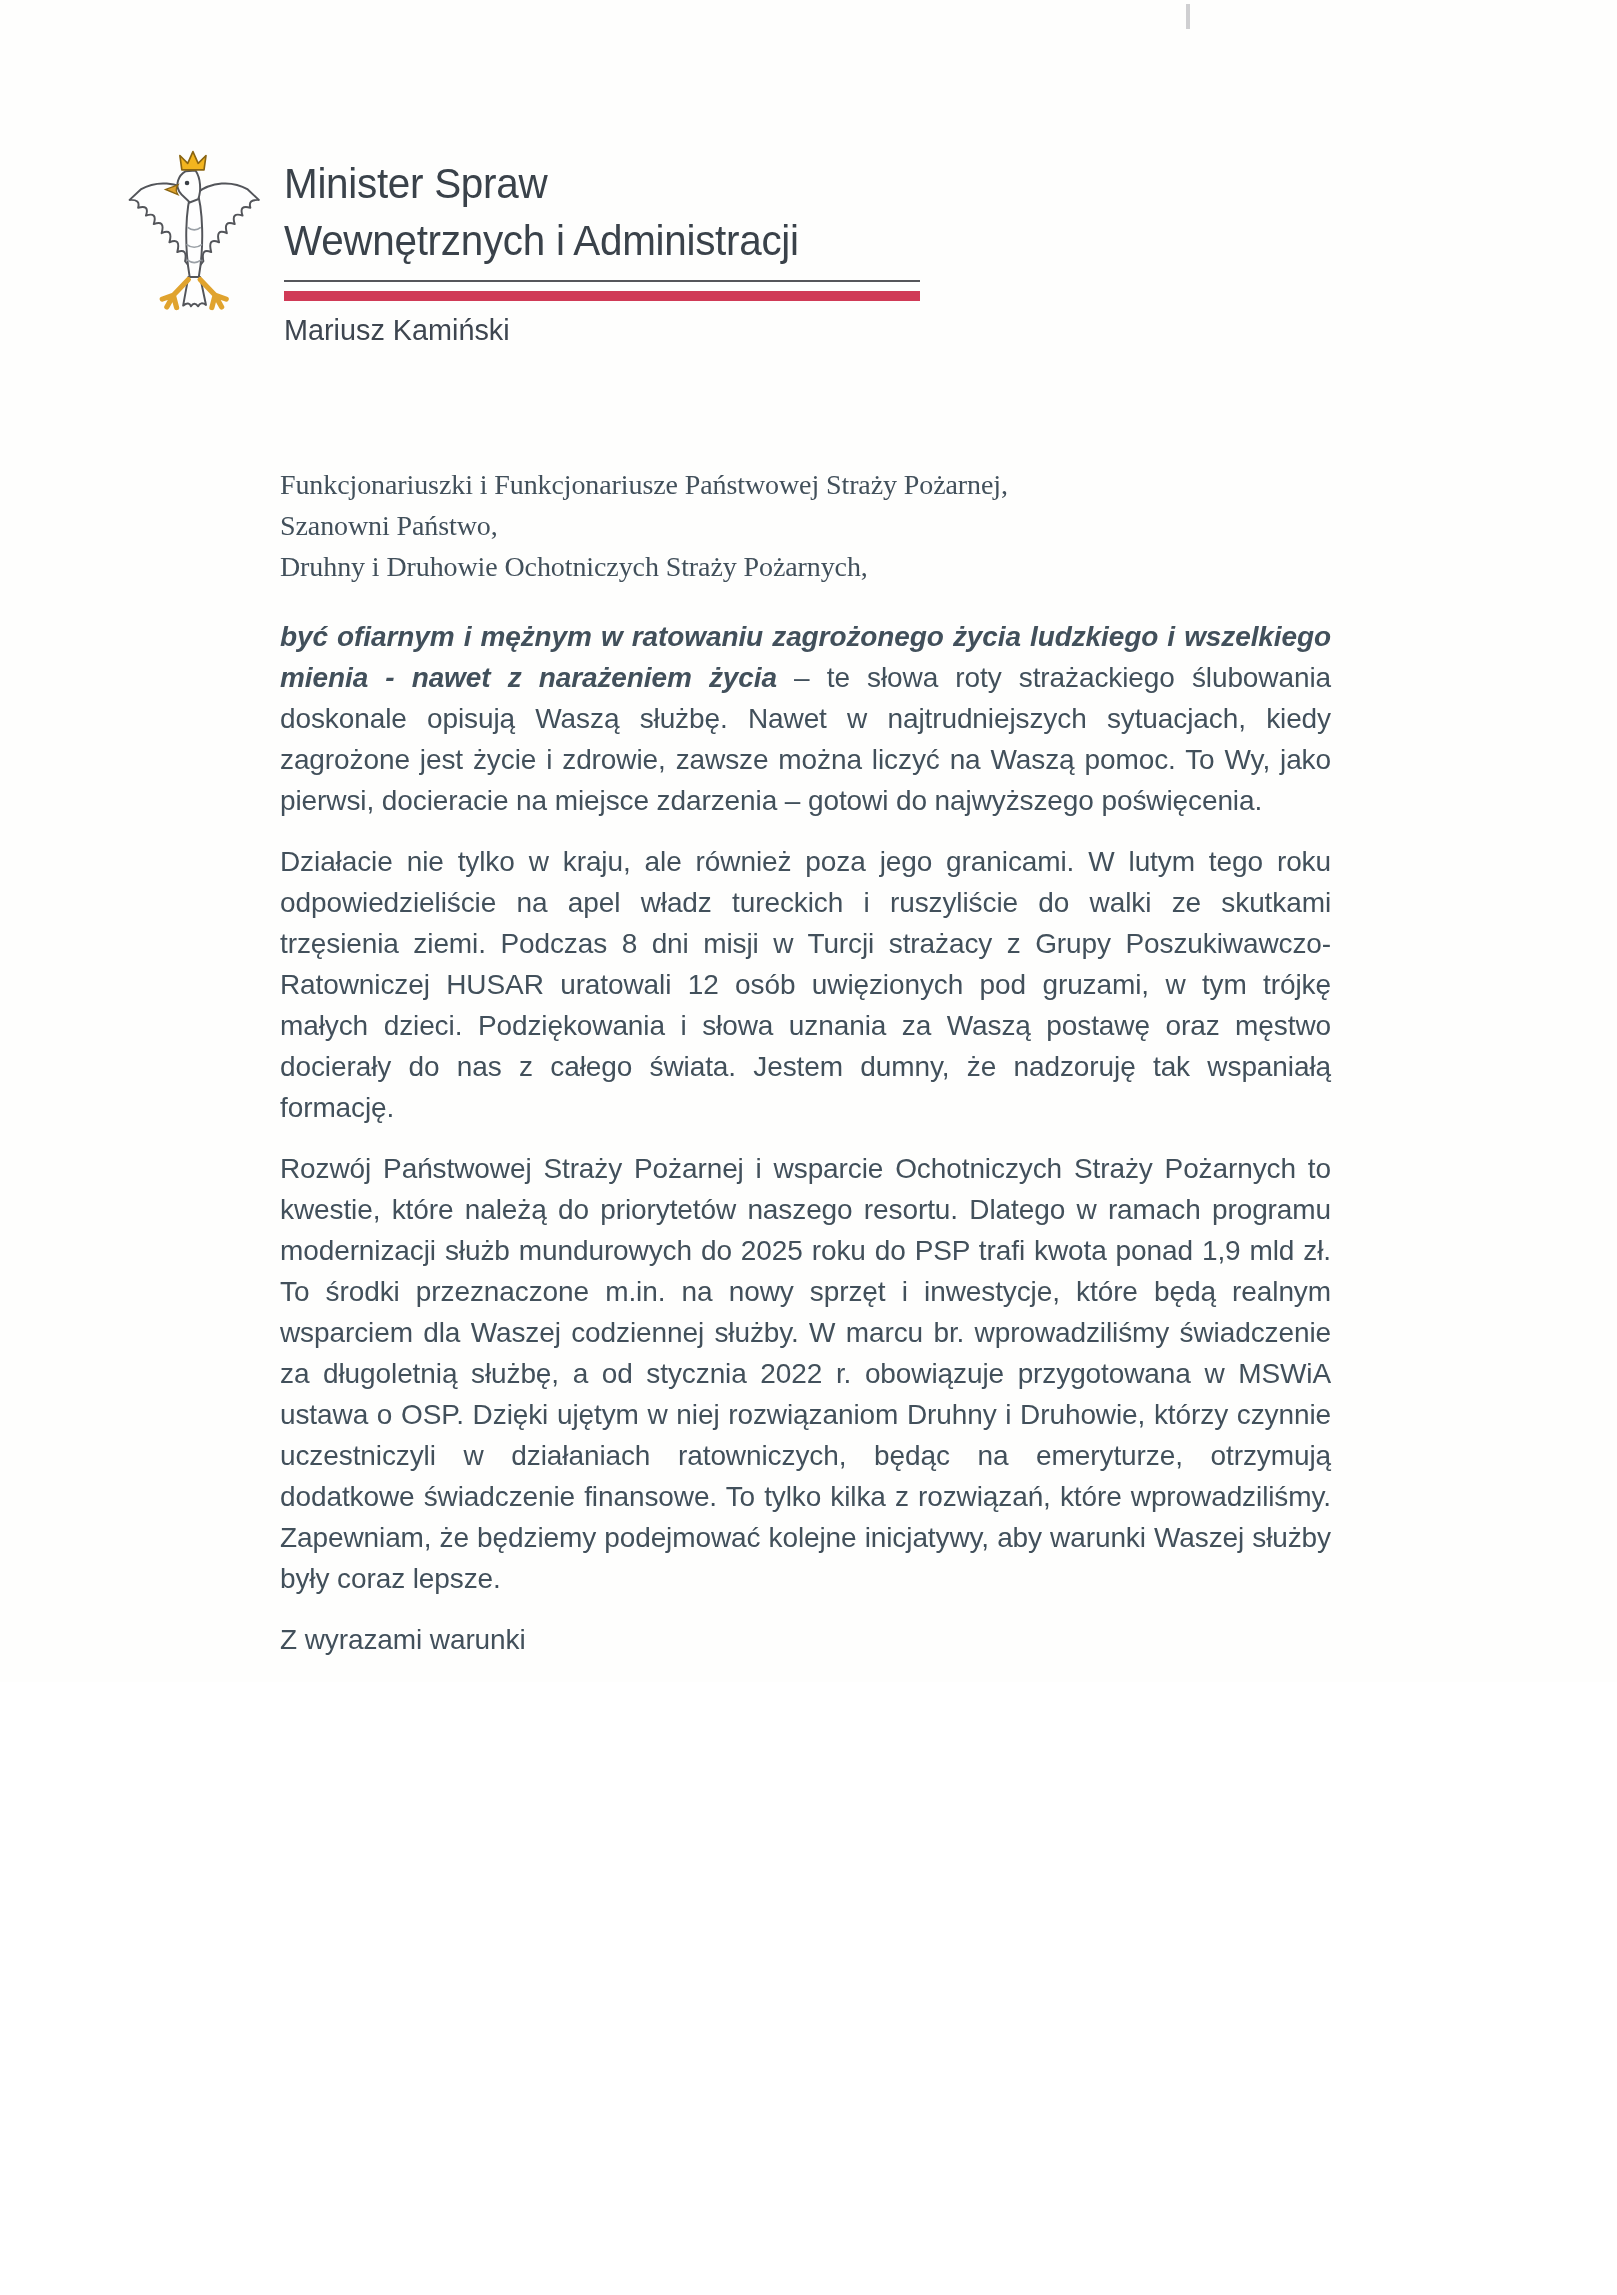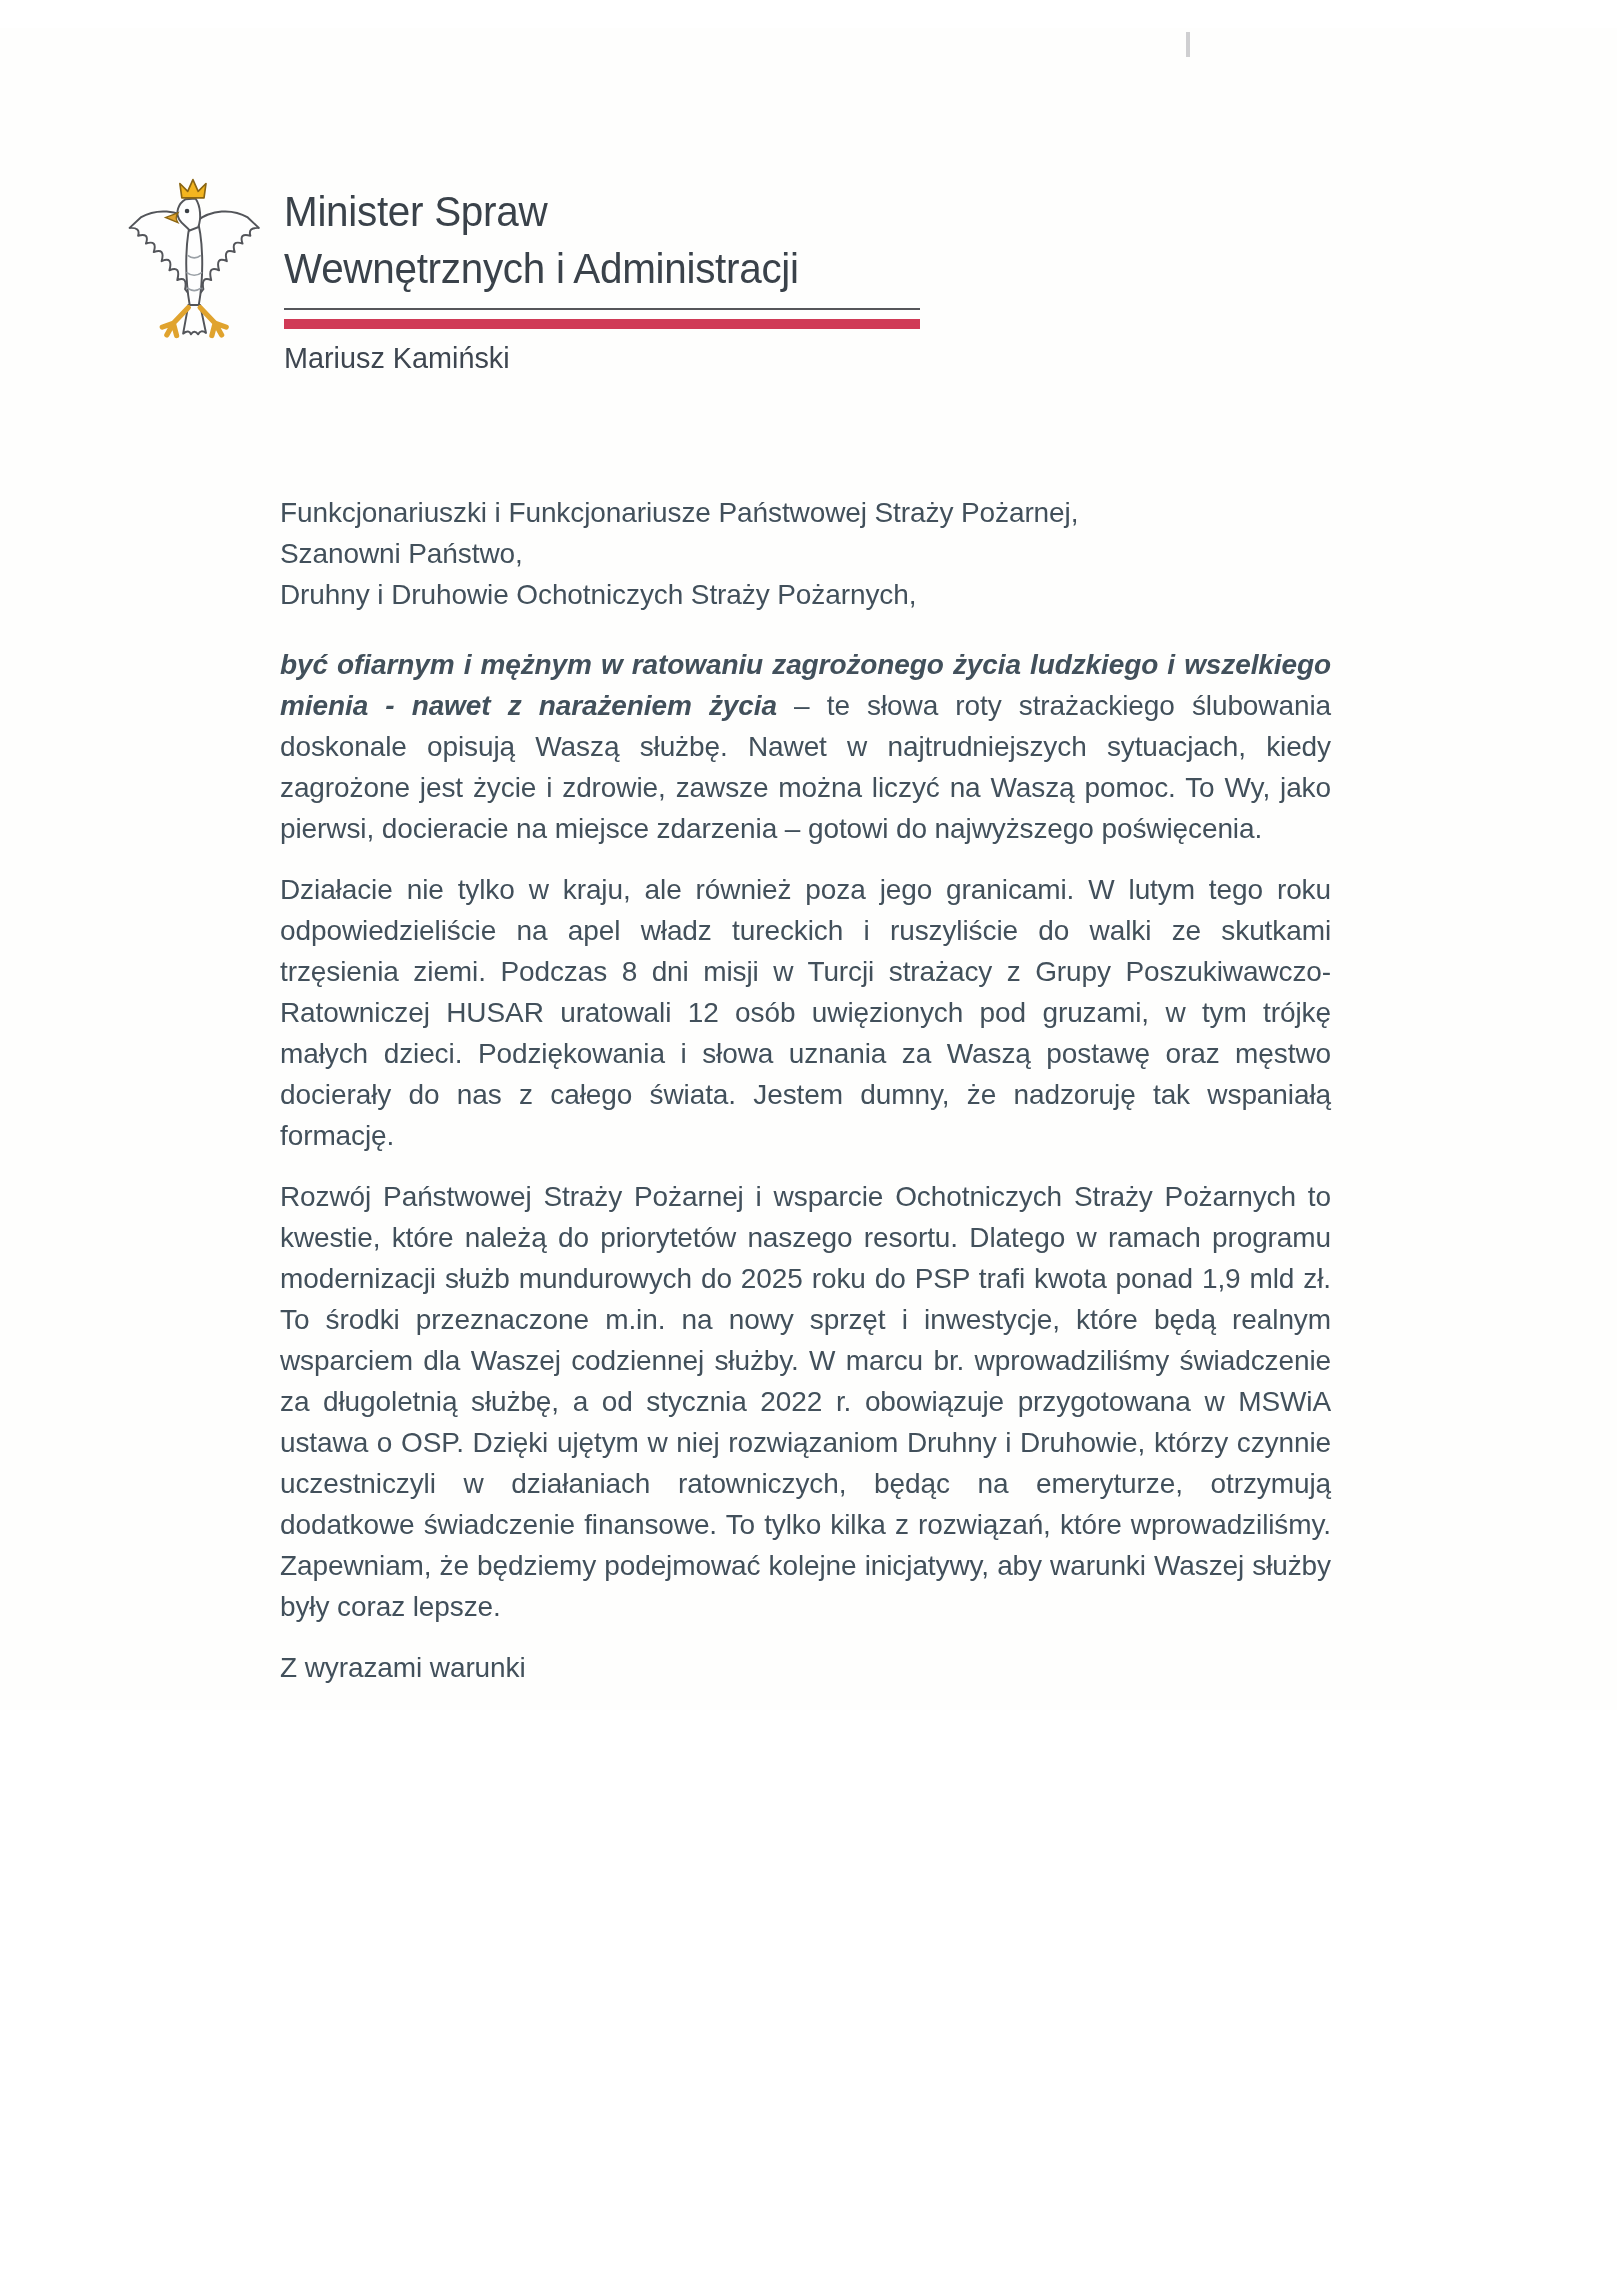--- a/index.html
+++ b/index.html
@@ -3,21 +3,20 @@
 <meta charset="utf-8">
 <title>Letter</title>
 <style>
   html,body{margin:0;padding:0;background:#ffffff;}
   .page{
     position:relative;
     width:1617px;height:1682px;
     background:#fefefdff;
     font-family:"Liberation Sans", sans-serif;
     overflow:hidden;
-    margin-top:28px;
   }
   
   .eagle{
     position:absolute;left:125px;top:149px;
     width:145px;height:171px;
   }
   .ministry-title{
     position:absolute;left:284px;top:155px;
     font-size:43px;line-height:57px;
     color:#3a424a;
@@ -40,21 +39,21 @@
     white-space:nowrap;
   }
   
   .body-text{
     position:absolute;left:280px;top:464px;width:1051px;
     font-size:28px;line-height:41px;
     color:var(--text-color,#42505b);
     letter-spacing:-0.1px;
   }
   .salutation{margin:0 0 29px 0;}
-  .salutation div{white-space:nowrap;}
+  .salutation div{white-space:nowrap;font-family:Liberation Serif, serif;}
   .para{margin:0 0 20px 0;text-align:justify;}
   .para em{font-style:italic;font-weight:bold;}
   .closing{margin:0;}
   
   .signature{
     position:absolute;left:280px;top:1907px;
     width:378px;height:121px;
   }
   .signature .ink{
     stroke:var(--sig-color,#1f4c8e);

